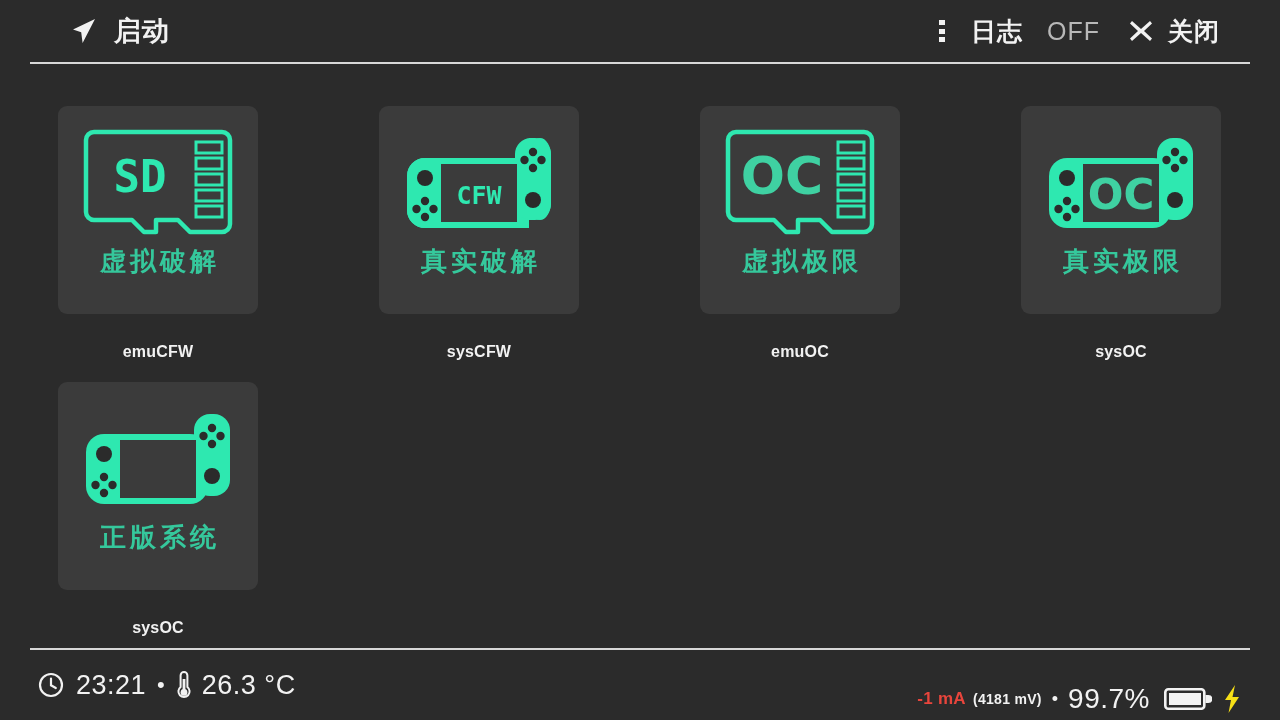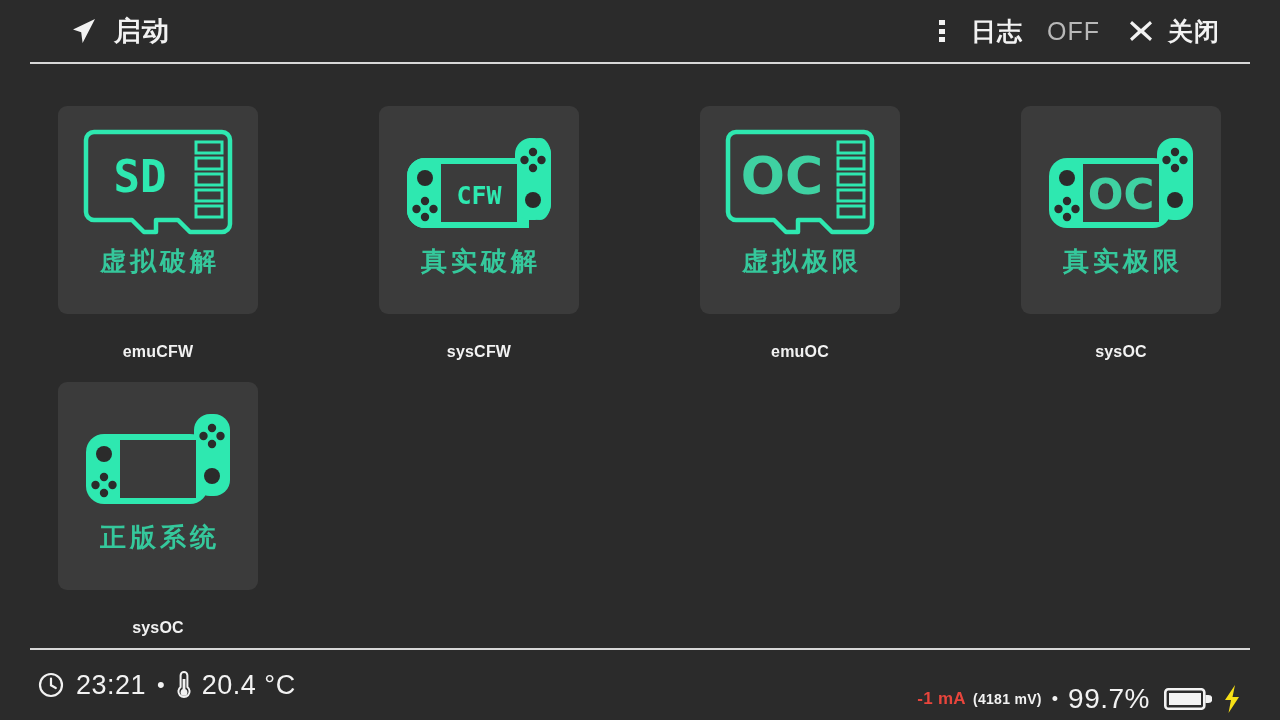--- a/index.html
+++ b/index.html
@@ -305,21 +305,21 @@
       </span>
       <span class="f-text">23:21</span>
       <span class="f-sep">•</span>
       <span class="icon" style="margin-right:10px;">
         <svg width="16" height="30" viewBox="0 0 16 30">
           <path d="M8 2 a3.4 3.4 0 0 1 3.4 3.4 V17 a5.6 5.6 0 1 1 -6.8 0 V5.4 A3.4 3.4 0 0 1 8 2 Z" fill="none" stroke="#f2f2f2" stroke-width="2"></path>
           <circle cx="8" cy="22.4" r="3.4" fill="#f2f2f2"></circle>
           <rect x="6.6" y="9" width="2.8" height="11" fill="#f2f2f2"></rect>
         </svg>
       </span>
-      <span class="f-text">20.4 °C</span>
+      <span class="f-text">26.3 °C</span>
     </div>
 
     <div class="footer-right">
       <span class="f-small-red">-1 mA</span>
       <span class="f-small" style="margin-left:7px;">(4181 mV)</span>
       <span class="f-sep-small">•</span>
       <span class="f-pct">99.7%</span>
       <span class="icon" style="margin-left:14px;">
         <svg width="48" height="26" viewBox="0 0 48 26">
           <rect x="1.3" y="3.3" width="39" height="19.4" rx="3" fill="none" stroke="#f2f2f2" stroke-width="2.6"></rect>

